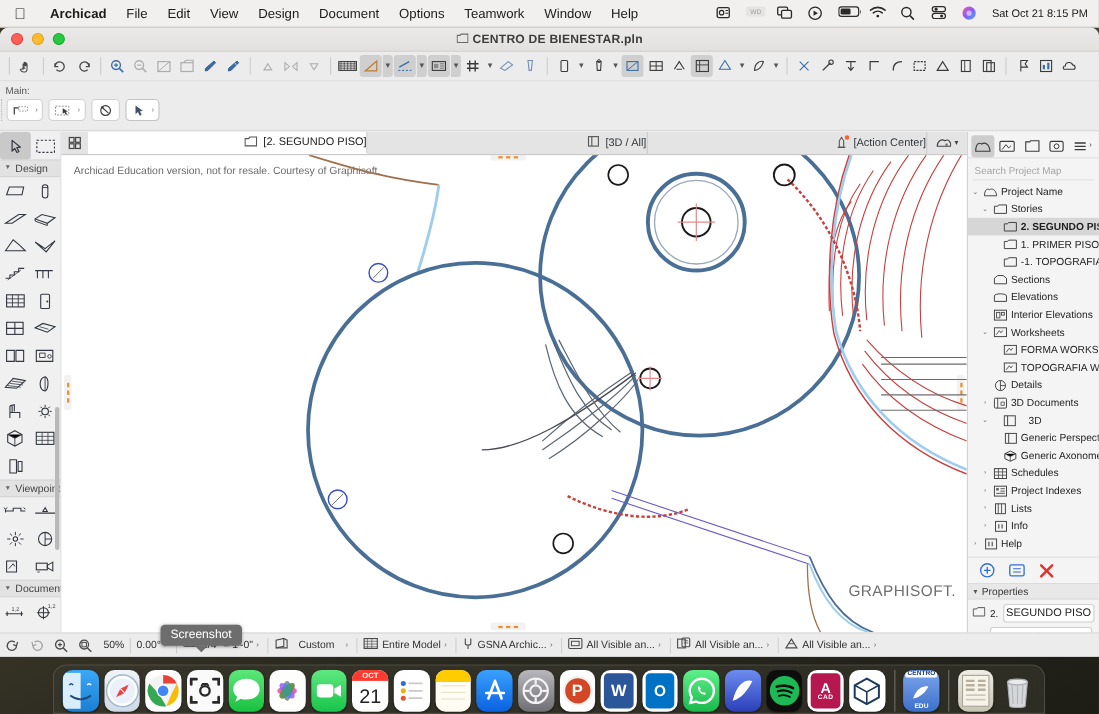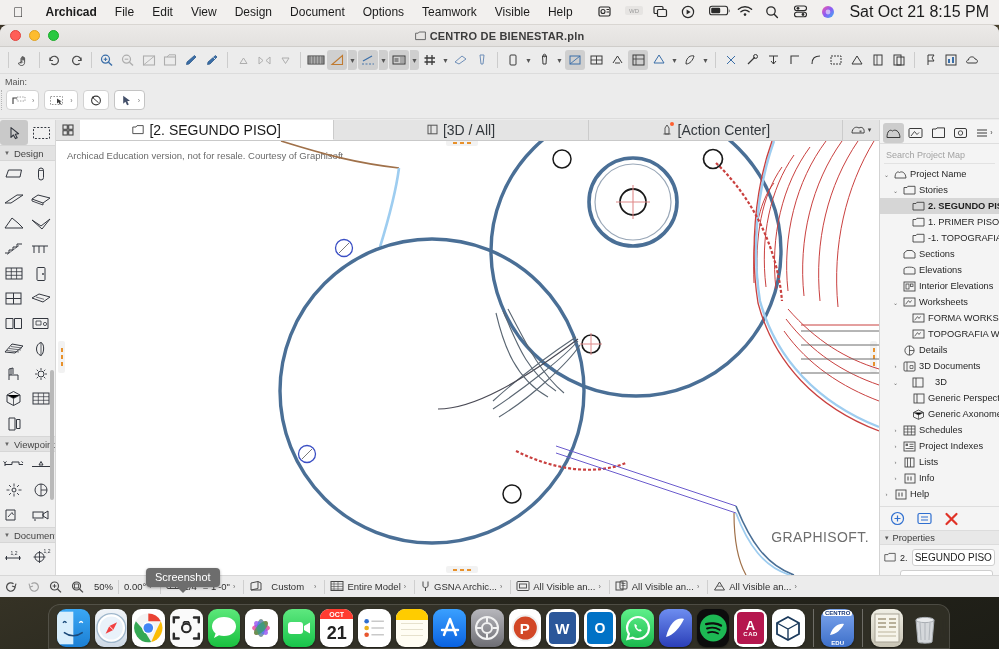--- a/index.html
+++ b/index.html
@@ -21,21 +21,21 @@
     background:#f2f0ee;
     display:flex; align-items:center;
     border-bottom:1px solid #d9d6d2;
     z-index:40;
   }
   #menubar .mitem { font-size:12px; color:#1b1b1b; padding:0 9px; line-height:25px; white-space:nowrap;}
   #menubar .mitem.bold { font-weight:bold; }
   #menubar .apple { padding:0 13px 0 13px; font-size:14px; line-height:22px;}
   #menubar .right { margin-left:auto; display:flex; align-items:center; padding-right:10px; gap:13px;}
   #menubar .sysicon { width:15px; height:14px; display:inline-block; position:relative; color:#2a2a2a;}
-  .clocktxt { font-size:16px; color:#1b1b1b; white-space:nowrap;}
+  .clocktxt { font-size:10px; color:#1b1b1b; white-space:nowrap;}
 
   
   #appwin {
     position:absolute; top:25px; left:0; width:999px; height:572px;
     background:#ececec;
     border-radius:8px 8px 0 0;
     overflow:hidden;
     z-index:20;
   }
   
@@ -109,22 +109,22 @@
                background:#b9b9b9; border-radius:2px;}
 
   
   #centerarea { position:absolute; left:56px; top:0; right:120px; height:455px; background:#fff; }
   #tabbar {
     height:21px; background:#e4e4e4; display:flex; align-items:stretch;
     border-bottom:1px solid #c9c9c9; position:relative; z-index:5;
   }
   .tabgrid { width:24px; display:flex; align-items:center; justify-content:center;}
   .tab {
-    flex:1; display:flex; align-items:center; justify-content:center; gap:5px;
-    font-size:14px; color:#33383d; border-right:1px solid #cbcbcb; white-space:nowrap;
+    flex:1; display:flex; align-items:center; justify-content:flex-end; gap:5px;
+    font-size:10px; color:#33383d; border-right:1px solid #cbcbcb; white-space:nowrap;
     position:relative;
   }
   .tab.active { background:#fff; color:#1a1a1a; border-bottom:1px solid #fff; }
   .tab .dot { position:absolute; width:4px;height:4px;border-radius:50%;background:#ff5f30; }
   #canvas { position:absolute; top:21px; left:0; right:0; bottom:0; overflow:hidden; background:#fff;}
   #eduwm { position:absolute; left:11px; top:9px; font-size:9.5px; color:#6a6a6a; }
   #gswm { position:absolute; right:10px; bottom:30px; font-size:14px; color:#6e6e6e;
           letter-spacing:.4px; font-weight:500; }
   .vgripdots { position:absolute; width:7px; height:32px; background:#f2f2f2;
                border-radius:2px; display:flex; flex-direction:column; align-items:center;
@@ -217,21 +217,21 @@
 <div id="menubar">
   <div class="mitem apple"></div>
   <div class="mitem bold">Archicad</div>
   <div class="mitem">File</div>
   <div class="mitem">Edit</div>
   <div class="mitem">View</div>
   <div class="mitem">Design</div>
   <div class="mitem">Document</div>
   <div class="mitem">Options</div>
   <div class="mitem">Teamwork</div>
-  <div class="mitem">Visible</div>
+  <div class="mitem">Window</div>
   <div class="mitem">Help</div>
   <div class="right">
     <span class="sysicon">
       <svg width="15" height="14" viewBox="0 0 15 14">
           <rect x="2" y="2" width="11" height="9" rx="1.5" fill="none" stroke="#2a2a2a" stroke-width="1.2"></rect>
           <circle cx="6" cy="6.5" r="2" fill="none" stroke="#2a2a2a" stroke-width="1.1"></circle>
           <path d="M9.5 4.5h2.5M9.5 7h2.5" stroke="#2a2a2a" stroke-width="1"></path>
         </svg>
     </span>
     <span class="sysicon">
@@ -1398,21 +1398,21 @@
       </svg>
   </div>
   <div class="dockicon" style="background:linear-gradient(#5ee87f,#18c44a)">
     <svg width="30" height="30" viewBox="0 0 30 30">
         <rect x="4" y="9" width="15" height="12" rx="3" fill="#fff"></rect>
         <path d="M20 13 L26 9.5 L26 20.5 L20 17 Z" fill="#fff"></path>
       </svg>
   </div>
   <div class="dockicon" style="background:#fff;flex-direction:column">
     <div style="width:100%;height:10px;background:#ff3b30;color:#fff;font-size:7px;display:flex;align-items:center;justify-content:center;font-weight:bold">OCT</div>
-    <div style="flex:1;display:flex;align-items:center;justify-content:center;color:#222;font-size:18px;font-weight:700">21</div>
+    <div style="flex:1;display:flex;align-items:center;justify-content:center;color:#222;font-size:18px;font-weight:400">21</div>
     <span class="badge">31</span>
   </div>
   <div class="dockicon" style="background:#fff">
     <svg width="34" height="34" viewBox="0 0 34 34">
         <circle cx="9" cy="10" r="2.4" fill="#2f6fd0"></circle>
         <circle cx="9" cy="17" r="2.4" fill="#e8b11e"></circle>
         <circle cx="9" cy="24" r="2.4" fill="#e8562e"></circle>
         <path d="M14 10h13M14 17h13M14 24h13" stroke="#c9c9c9" stroke-width="1.6"></path>
       </svg>
     <span class="badge">1</span>

